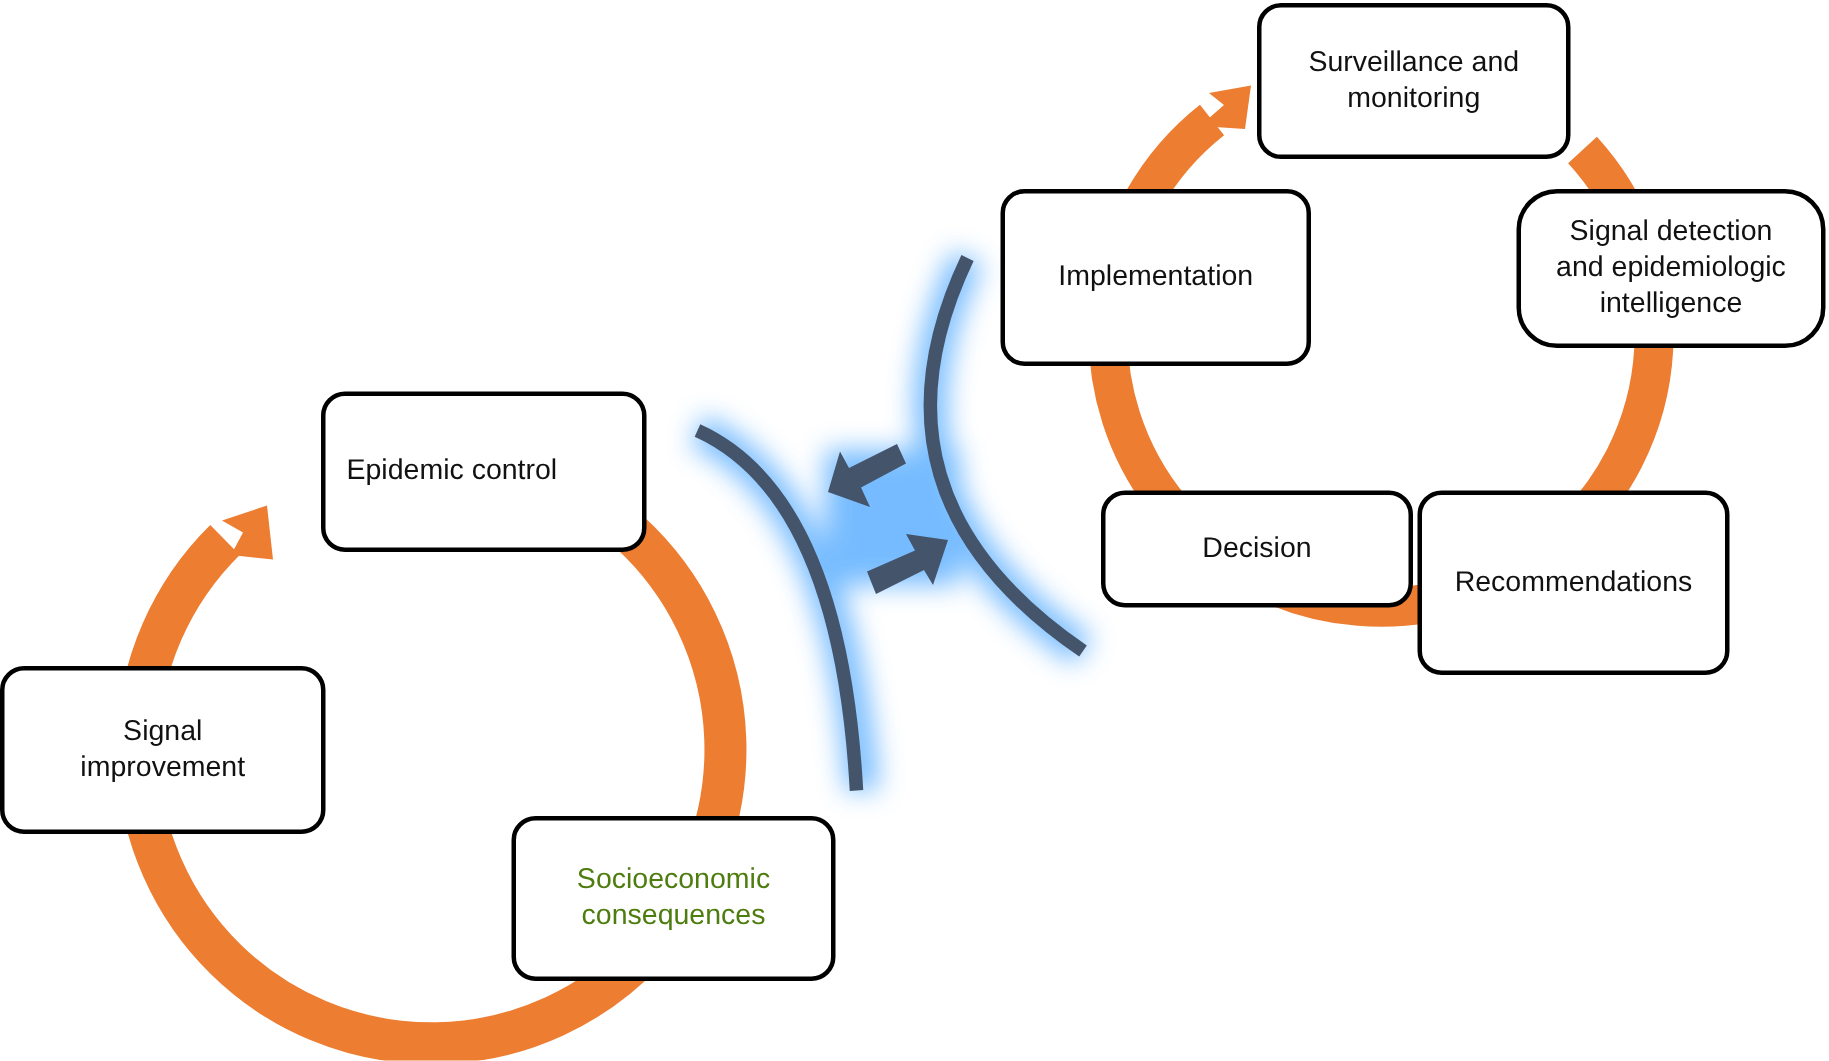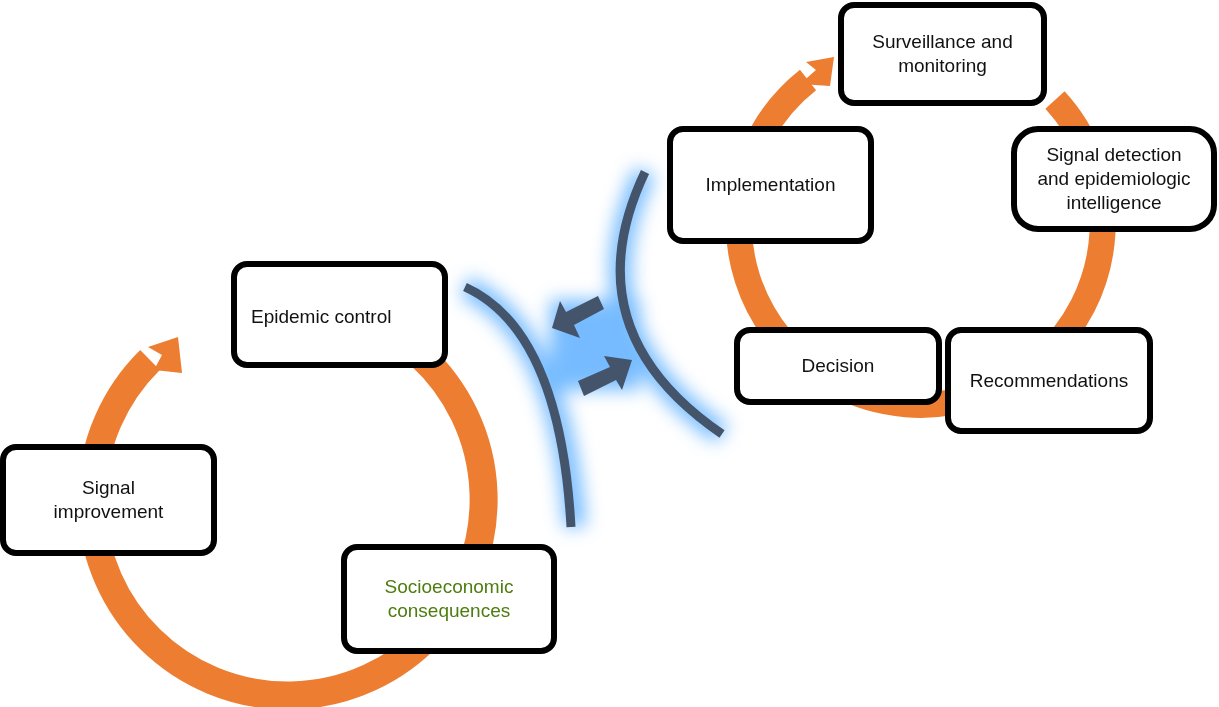--- a/index.html
+++ b/index.html
@@ -1,20 +1,20 @@
 <!DOCTYPE html>
 <html><head>
 <meta charset="utf-8">
 <style>
   html, body { margin:0; padding:0; background:#ffffff; }
   body { width:1219px; height:707px; position:relative; overflow:hidden;
          font-family:"Liberation Sans", "DejaVu Sans", sans-serif; }
   svg.bg { position:absolute; left:0; top:0; }
   .box { position:absolute; box-sizing:border-box; background:#fff;
-         border:6px solid #4d7c0f; border-radius:16px;
+         border:3px solid #4d7c0f; border-radius:16px;
          display:flex; align-items:center; justify-content:center;
          text-align:center; color:#111; font-size:19px; line-height:24px;
          padding:0 8px; }
   .box span { white-space:pre-line; }
 </style>
 </head>
 <body>
 
 <svg class="bg" width="1219" height="707" viewBox="0 0 1219 707">
   <defs>
@@ -44,31 +44,31 @@
 
 <div class="box" style="left: 838px; top: 2px; width: 209px; height: 104px; border-color: rgb(0, 0, 0); color: rgb(17, 17, 17);">
   <span>Surveillance and
 monitoring</span>
 </div>
 <div class="box" style="left: 1011px; top: 126px; width: 206px; height: 106px; border-color: rgb(0, 0, 0); color: rgb(17, 17, 17); border-radius: 27px;">
   <span>Signal detection
 and epidemiologic
 intelligence</span>
 </div>
-<div class="box" style="left: 945px; top: 327px; width: 208px; height: 107px; border-color: rgb(0, 0, 0); color: rgb(17, 17, 17);">
+<div class="box" style="left: 945px; top: 327px; width: 208px; height: 123px; border-color: rgb(0, 0, 0); color: rgb(17, 17, 17);">
   <span>Recommendations</span>
 </div>
 <div class="box" style="left: 734px; top: 327px; width: 208px; height: 78px; border-color: rgb(0, 0, 0); color: rgb(17, 17, 17);">
   <span>Decision</span>
 </div>
 <div class="box" style="left: 667px; top: 126px; width: 207px; height: 118px; border-color: rgb(0, 0, 0); color: rgb(17, 17, 17);">
   <span>Implementation</span>
 </div>
 
-<div class="box" style="left: 214px; top: 261px; width: 217px; height: 107px; align-items: flex-start; padding-top: 38px; justify-content: flex-start; padding-left: 14px; border-color: rgb(0, 0, 0); color: rgb(17, 17, 17); margin-left: 17px;">
+<div class="box" style="left: 214px; top: 261px; width: 217px; height: 107px; align-items: flex-start; padding-top: 38px; justify-content: flex-start; padding-left: 14px; border-color: rgb(0, 0, 0); color: rgb(17, 17, 17);">
   <span>Epidemic control</span>
 </div>
 <div class="box" style="left: 341px; top: 544px; width: 216px; height: 110px; border-color: rgb(0, 0, 0); color: #4d7c0f;">
   <span>Socioeconomic
 consequences</span>
 </div>
 <div class="box" style="left: 0px; top: 444px; width: 217px; height: 112px; border-color: rgb(0, 0, 0); color: rgb(17, 17, 17);">
   <span>Signal
 improvement</span>
 </div>

